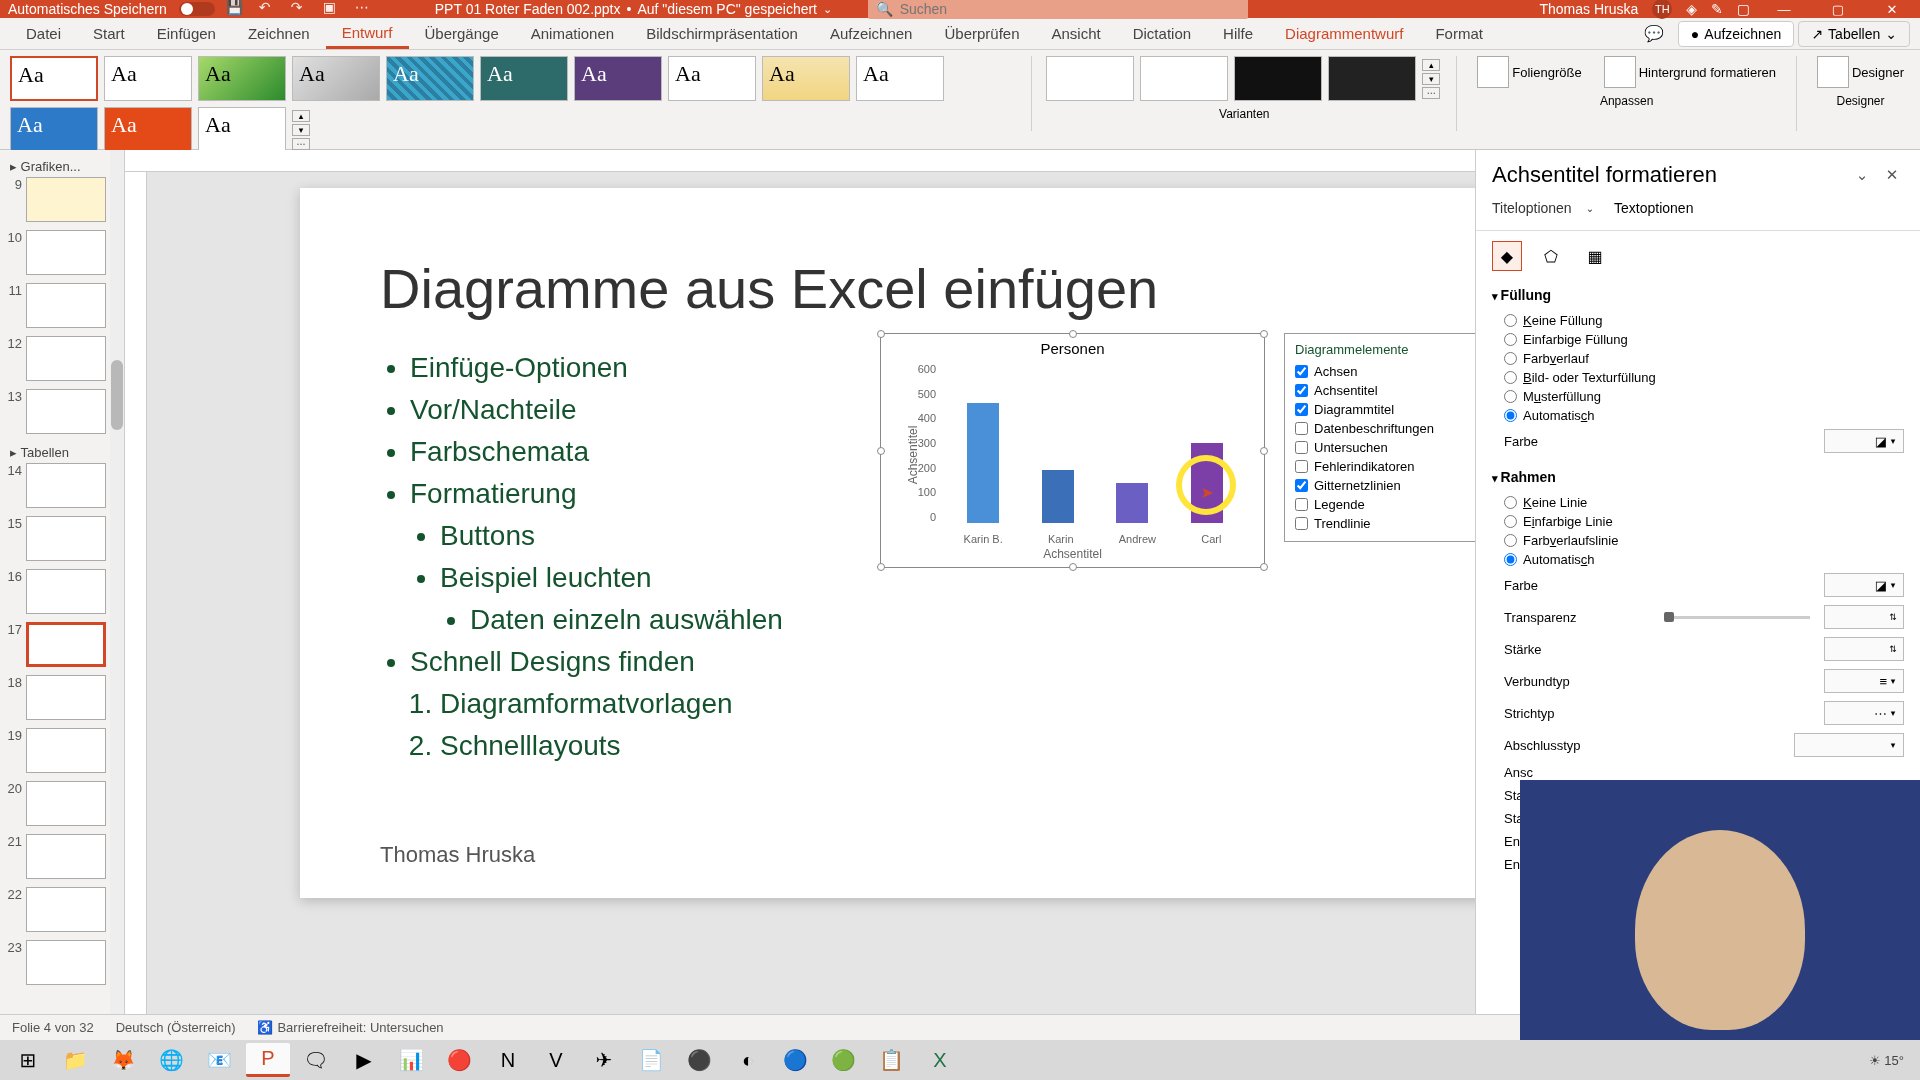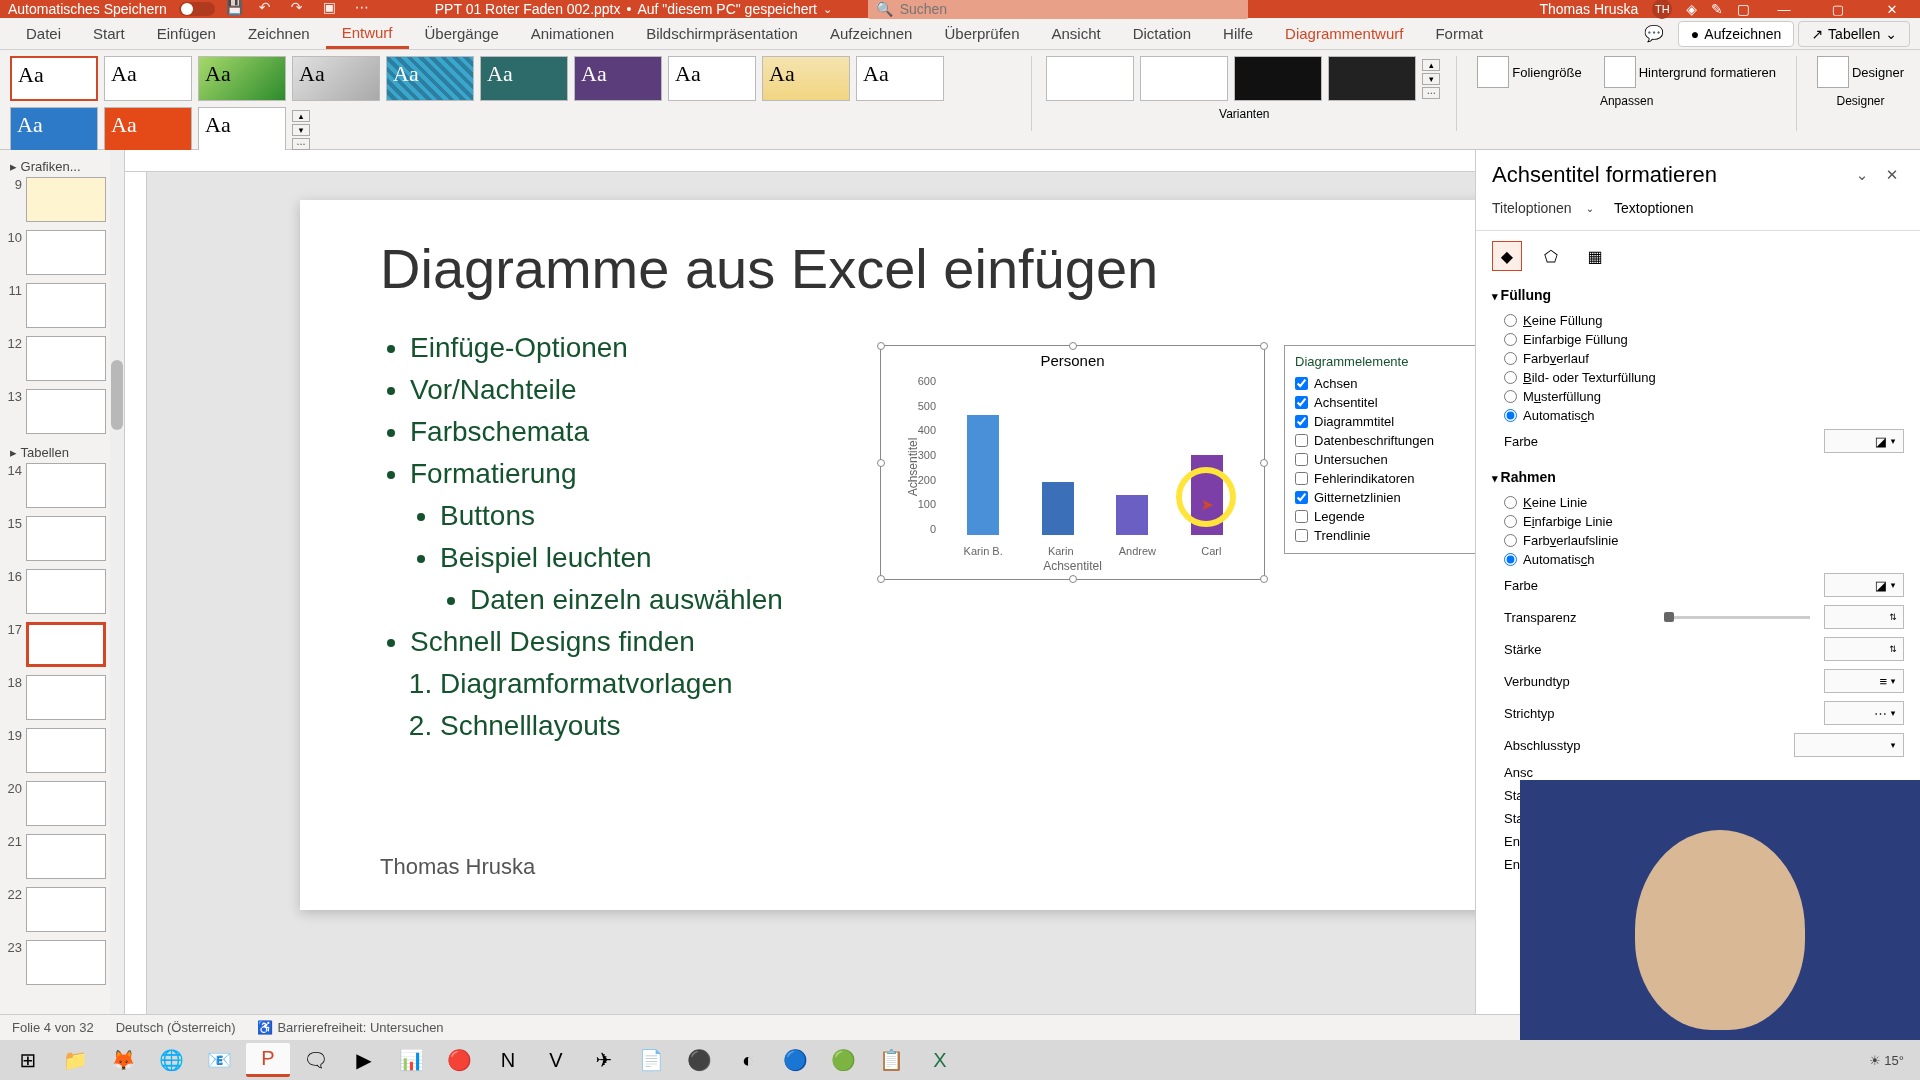--- a/index.html
+++ b/index.html
@@ -51,21 +51,21 @@
 .slide-num { width: 18px; text-align: right; font-size: 13px; color: #555; }
 .slide-thumb { width: 80px; height: 45px; background: #fff; border: 1px solid #aaa; position: relative; }
 .slide-thumb.active { border: 3px solid #d24726; }
 .panel-scroll { position: absolute; right: 0; top: 0; bottom: 0; width: 14px; background: #eee; }
 .panel-scroll-thumb { position: absolute; top: 210px; width: 12px; left: 1px; height: 70px; background: #b8b8b8; border-radius: 6px; }
 
 
 .canvas-area { flex: 1; position: relative; background: #e5e5e5; overflow: hidden; }
 .ruler-h { height: 22px; background: #fff; border-bottom: 1px solid #ccc; display: flex; align-items: center; font-size: 10px; color: #888; padding-left: 24px; gap: 4px; }
 .ruler-v { position: absolute; left: 0; top: 22px; bottom: 0; width: 22px; background: #fff; border-right: 1px solid #ccc; }
-.slide-canvas { position: absolute; left: 175px; top: 50px; width: 1260px; height: 710px; background: #fff; box-shadow: 0 3px 12px rgba(0,0,0,0.2); padding: 36px 80px; }
+.slide-canvas { position: absolute; left: 175px; top: 38px; width: 1260px; height: 710px; background: #fff; box-shadow: 0 3px 12px rgba(0,0,0,0.2); padding: 68px 80px; }
 .slide-title { font-size: 56px; font-weight: 300; color: #333; margin-bottom: 26px; }
 .slide-body { font-size: 28px; color: #14532d; line-height: 1.5; }
 .slide-body ul { list-style: disc; padding-left: 30px; }
 .slide-body ul ul { list-style: disc; }
 .slide-body ol { padding-left: 30px; }
 .author { position: absolute; bottom: 30px; left: 80px; font-size: 22px; color: #555; }
 
 
 .chart-box { position: absolute; left: 580px; top: 145px; width: 385px; height: 235px; border: 1px solid #888; background: #fff; }
 .chart-handle { position: absolute; width: 8px; height: 8px; background: #fff; border: 1px solid #888; border-radius: 50%; }

